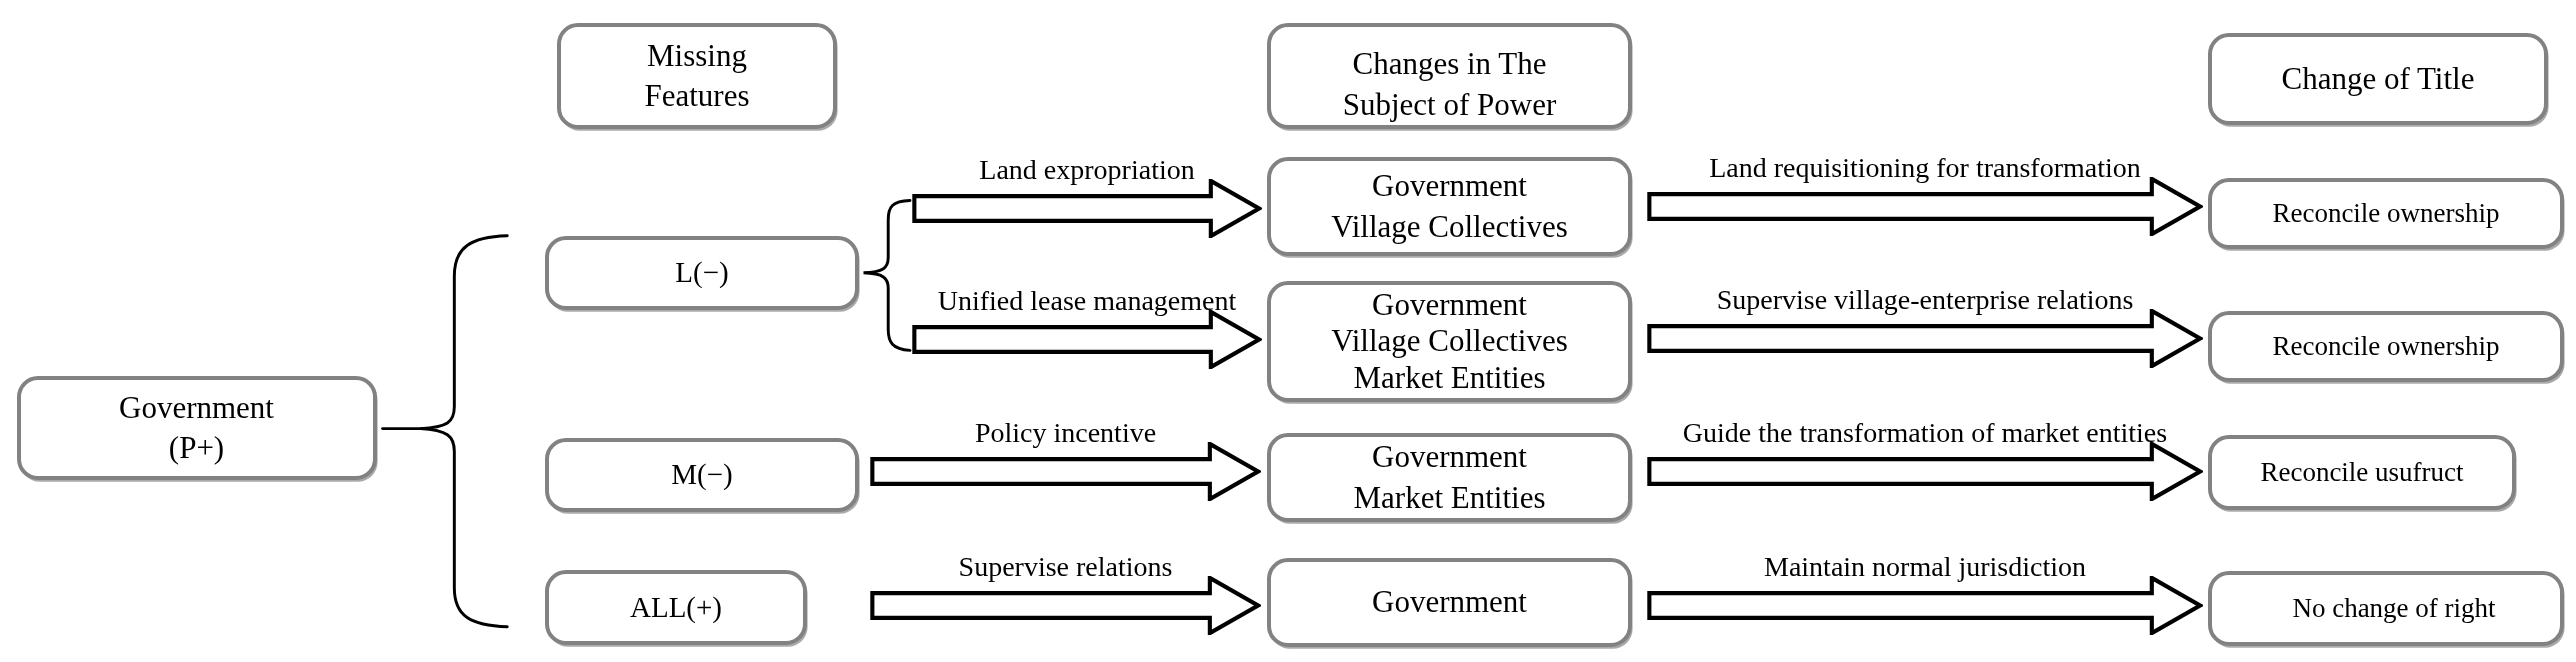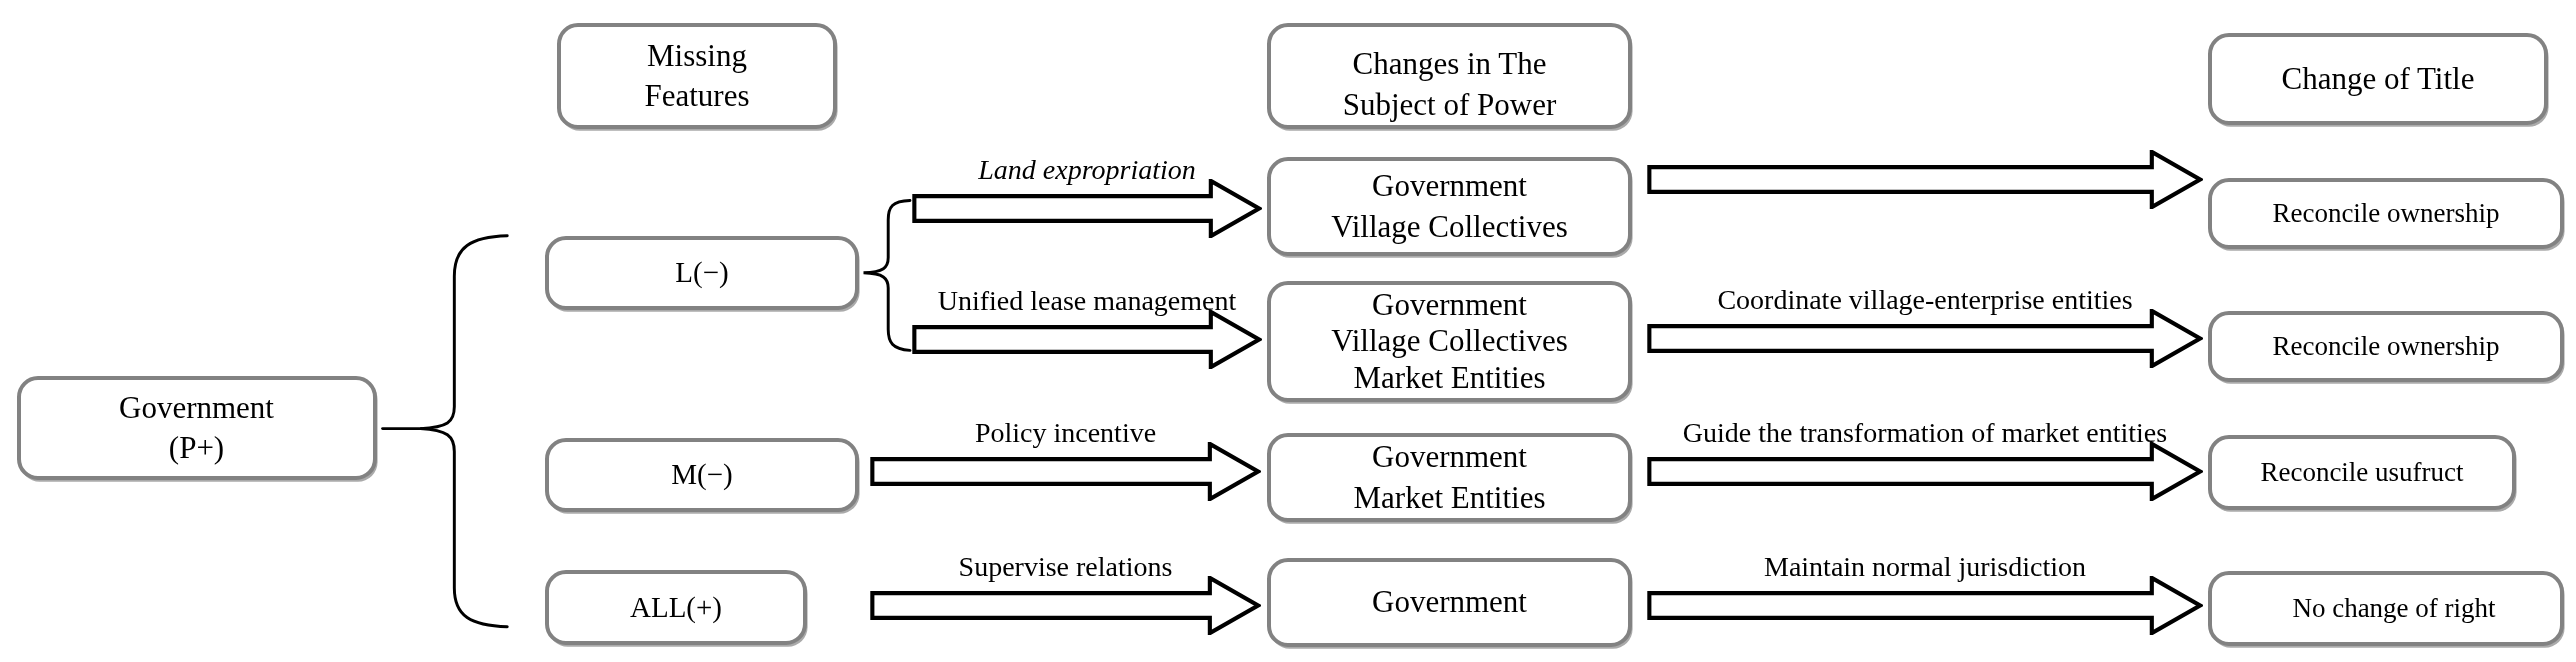--- a/index.html
+++ b/index.html
@@ -103,21 +103,21 @@
   <div class="box fs46" style="left:2208px;top:311px;width:356px;height:71px;">
     <span class="ln">Reconcile ownership</span>
   </div>
   <div class="box fs46" style="left:2208px;top:435px;width:308px;height:75px;">
     <span class="ln">Reconcile usufruct</span>
   </div>
   <div class="box fs46" style="left:2208px;top:571px;width:356px;height:75px;padding-left:16px;">
     <span class="ln">No change of right</span>
   </div>
 
-  <div class="arrow-group" style="left:912px;top:152px;width:350px;font-style:italic;">
+  <div class="arrow-group" style="left:912px;top:152px;width:350px;">
     <div class="arrow-label">Land expropriation</div>
     <svg class="arrow" width="350" height="59" viewBox="0 0 595 100">
       <polygon points="4,29 508,29 508,3 590,50 508,97 508,71 4,71" fill="#fff" stroke="#000" stroke-width="7"></polygon>
     </svg>
   </div>
   <div class="arrow-group" style="left:912px;top:283px;width:350px;">
     <div class="arrow-label">Unified lease management</div>
     <svg class="arrow" width="350" height="59" viewBox="0 0 595 100">
       <polygon points="4,29 508,29 508,3 590,50 508,97 508,71 4,71" fill="#fff" stroke="#000" stroke-width="7"></polygon>
     </svg>
@@ -129,26 +129,27 @@
     </svg>
   </div>
   <div class="arrow-group" style="left:870px;top:549px;width:391px;">
     <div class="arrow-label">Supervise relations</div>
     <svg class="arrow" width="391" height="59" viewBox="0 0 665 100">
       <polygon points="4,29 578,29 578,3 660,50 578,97 578,71 4,71" fill="#fff" stroke="#000" stroke-width="7"></polygon>
     </svg>
   </div>
 
   <div class="arrow-group" style="left:1647px;top:150px;width:556px;">
+    <div class="arrow-label">Land requisitioning for transformation</div>
     <svg class="arrow" width="556" height="59" viewBox="0 0 945 100">
       <polygon points="4,29 858,29 858,3 940,50 858,97 858,71 4,71" fill="#fff" stroke="#000" stroke-width="7"></polygon>
     </svg>
   </div>
   <div class="arrow-group" style="left:1647px;top:282px;width:556px;">
-    <div class="arrow-label">Coordinate village-enterprise entities</div>
+    <div class="arrow-label">Supervise village-enterprise relations</div>
     <svg class="arrow" width="556" height="59" viewBox="0 0 945 100">
       <polygon points="4,29 858,29 858,3 940,50 858,97 858,71 4,71" fill="#fff" stroke="#000" stroke-width="7"></polygon>
     </svg>
   </div>
   <div class="arrow-group" style="left:1647px;top:415px;width:556px;">
     <div class="arrow-label">Guide the transformation of market entities</div>
     <svg class="arrow" width="556" height="59" viewBox="0 0 945 100">
       <polygon points="4,29 858,29 858,3 940,50 858,97 858,71 4,71" fill="#fff" stroke="#000" stroke-width="7"></polygon>
     </svg>
   </div>

